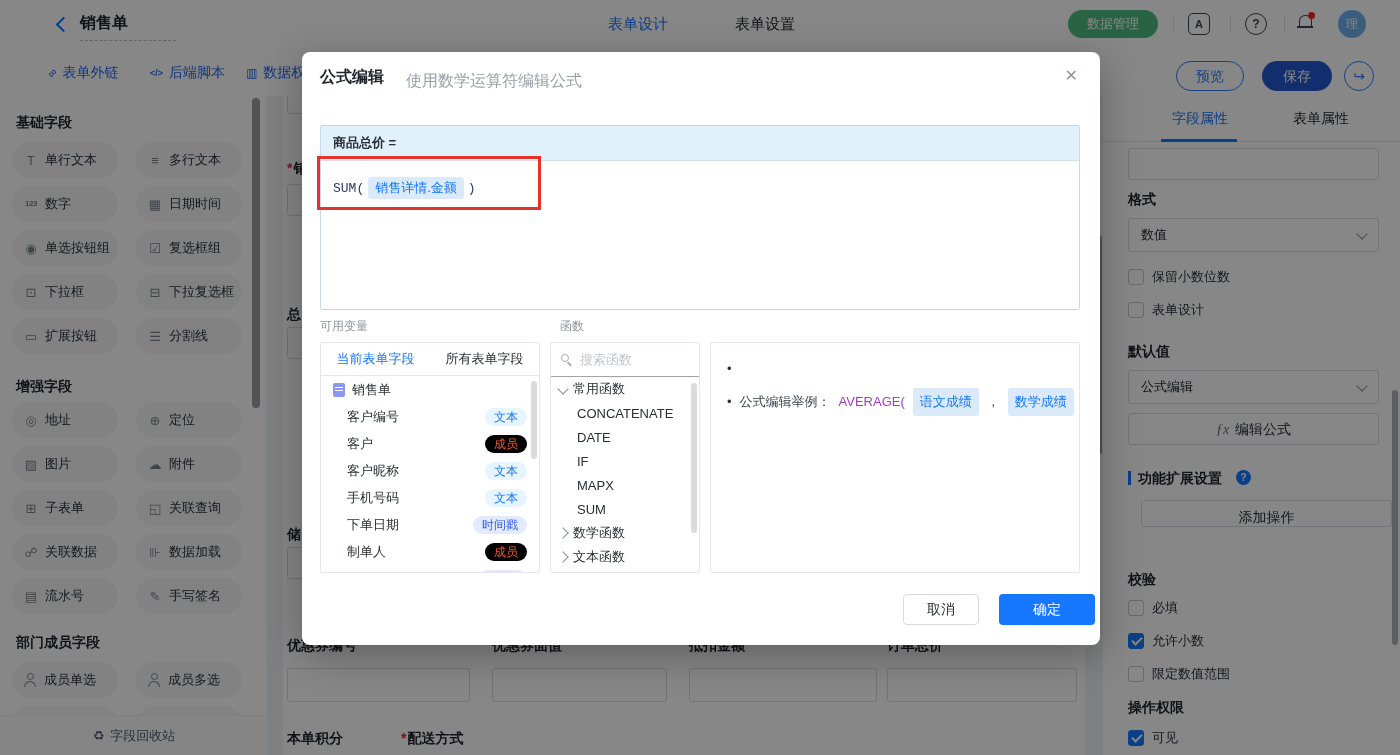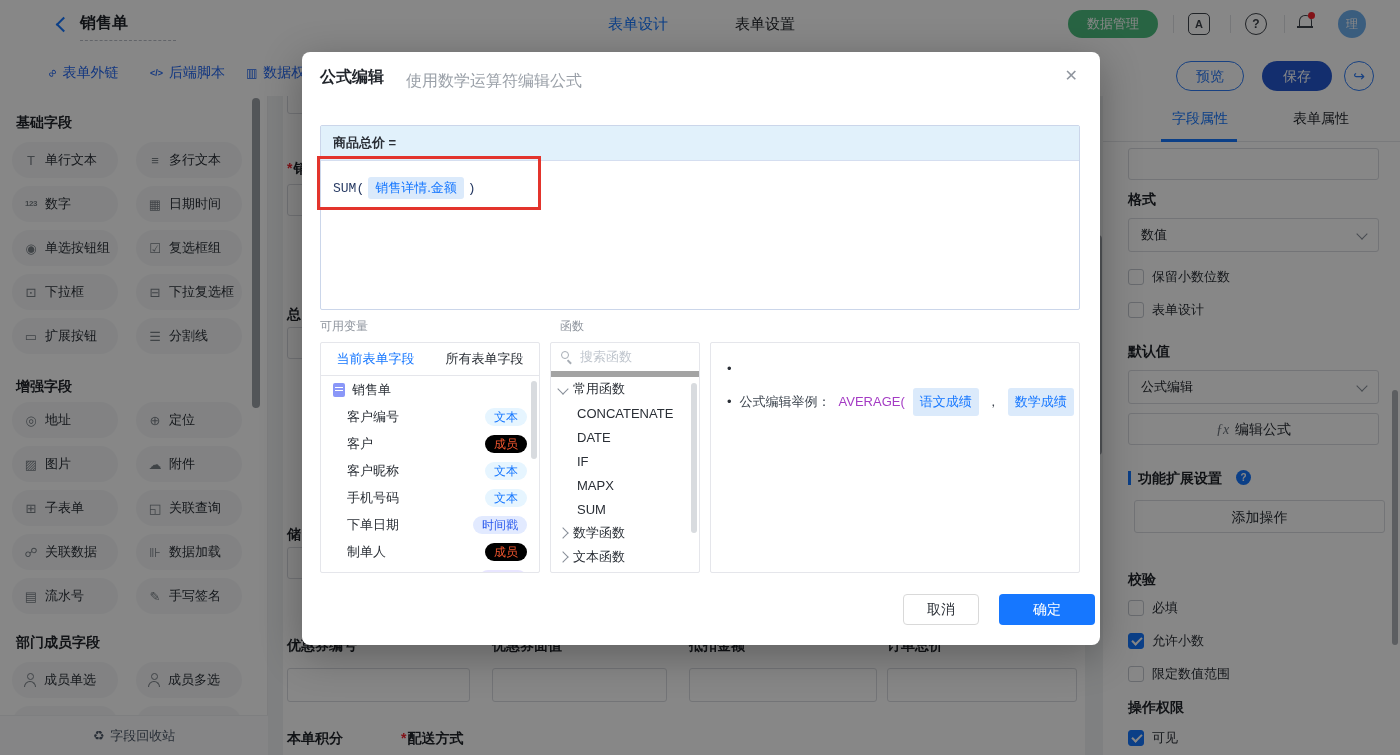--- a/index.html
+++ b/index.html
@@ -86,21 +86,21 @@
   .vtab.active{color:#1677FF;}
   .vrow{height:27px;display:flex;align-items:center;font-size:13px;color:#2A2F36;cursor:pointer;}
   .vrow .name{white-space:nowrap;}
   .doc{width:12px;height:14px;background:#8A97F8;border-radius:2px;position:relative;flex:none;margin-right:7px;}
   .doc::after{content:"";position:absolute;left:2px;top:4px;width:8px;height:1.5px;background:#fff;box-shadow:0 3px 0 #fff;}
   .badge{margin-left:auto;margin-right:12px;height:18px;line-height:18px;padding:0 9px;border-radius:10px;font-size:12px;white-space:nowrap;}
   .b-text{background:#E6F5FF;color:#1677FF;}
   .b-member{background:#000000;color:#F5572F;}
   .b-time{background:#E2EAFF;color:#2B5AED;}
   .b-extra{background:#E8E5FF;color:#7B61FF;min-width:30px;}
-  .srow{height:34px;border-bottom:6px solid #a3a3a3;display:flex;align-items:center;padding-left:10px;gap:7px;box-sizing:border-box;cursor:text;}
+  .srow{height:34px;border-bottom:1px solid #a3a3a3;display:flex;align-items:center;padding-left:10px;gap:7px;box-sizing:border-box;cursor:text;}
   .mag{position:relative;width:12px;height:12px;flex:none;}
   .mag::before{content:"";position:absolute;left:0;top:0;width:8px;height:8px;border:1.5px solid #A7ADB5;border-radius:50%;box-sizing:border-box;}
   .mag::after{content:"";position:absolute;right:1px;bottom:1px;width:5px;height:1.5px;background:#A7ADB5;transform:rotate(45deg);}
   .ph{font-size:13px;color:#BFC5CD;}
   .frow{height:24px;display:flex;align-items:center;font-size:13px;color:#2A2F36;gap:6px;cursor:pointer;}
   .help{padding:14px 16px;}
   .hline{display:flex;align-items:center;gap:8px;font-size:13px;color:#3D454F;line-height:24px;margin-bottom:7px;flex-wrap:nowrap;white-space:nowrap;}
   .bullet{color:#2A2F36;flex:none;}
   .purple{color:#A43BC4;}
   .m-btn{position:absolute;top:542px;height:31px;border-radius:4px;font-size:14px;text-align:center;line-height:31px;cursor:pointer;box-sizing:border-box;}
@@ -291,21 +291,21 @@
     <div class="cb-row" style="left:25px;top:205px">
         <span class="cb"></span>
         <span>表单设计</span>
       </div>
     <span class="p-label" style="left:25px;top:247px">默认值</span>
     <div class="p-select" style="left:25px;top:274px"><span>公式编辑</span><span class="chev down sel"></span></div>
     <div class="p-btn" style="left:25px;top:317px"><span class="fxi">ƒx</span><span>编辑公式</span></div>
     <span class="sec-bar" style="left:25px;top:375px"></span>
     <span class="p-label" style="left:35px;top:374px">功能扩展设置</span>
     <span class="qcirc" style="left:133px;top:374px">?</span>
-    <div class="p-btn" style="left:31px;top:404px;height:33px;line-height:32px">添加操作</div>
+    <div class="p-btn" style="left:38px;top:404px;height:27px;line-height:32px">添加操作</div>
     <span class="p-label" style="left:25px;top:475px">校验</span>
     <div class="cb-row" style="left:25px;top:503px">
         <span class="cb"></span>
         <span>必填</span>
       </div>
     <div class="cb-row" style="left:25px;top:536px">
         <span class="cb on"></span>
         <span>允许小数</span>
       </div>
     <div class="cb-row" style="left:25px;top:569px">

